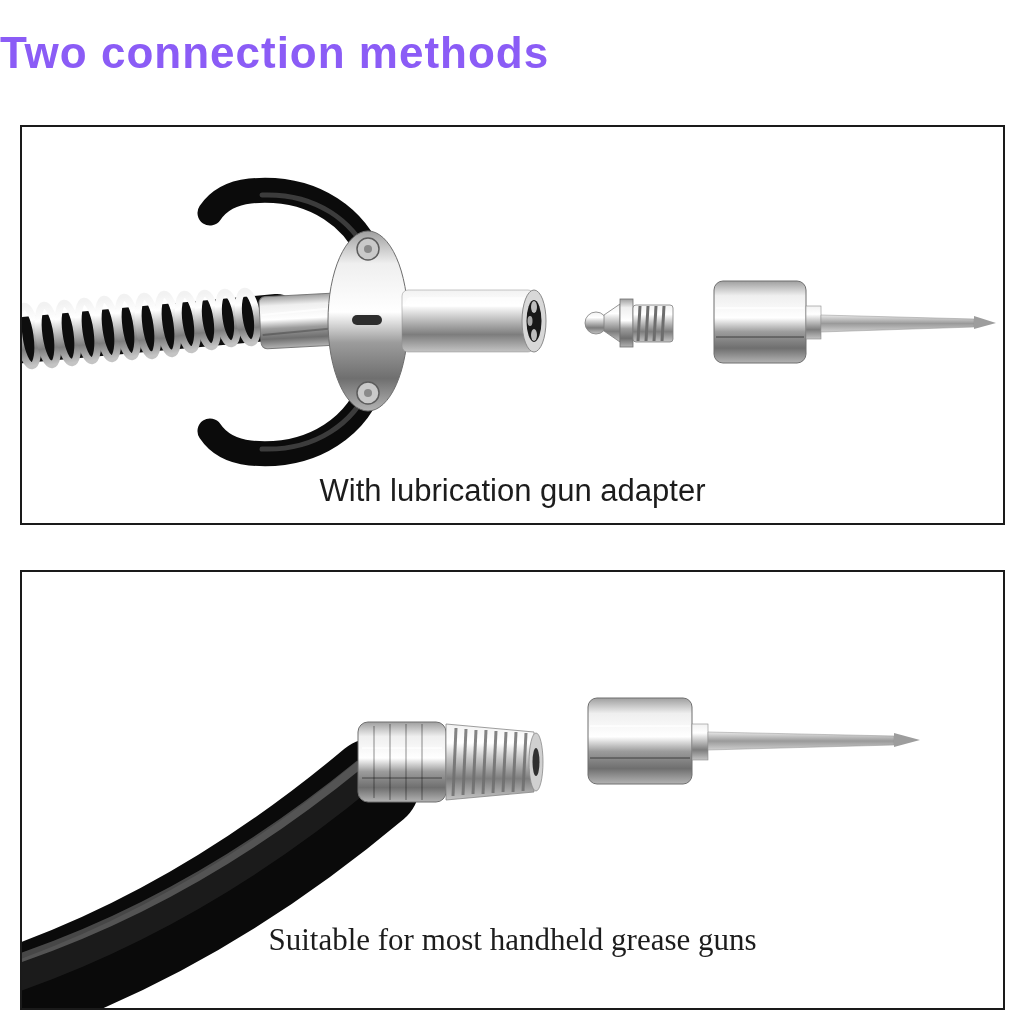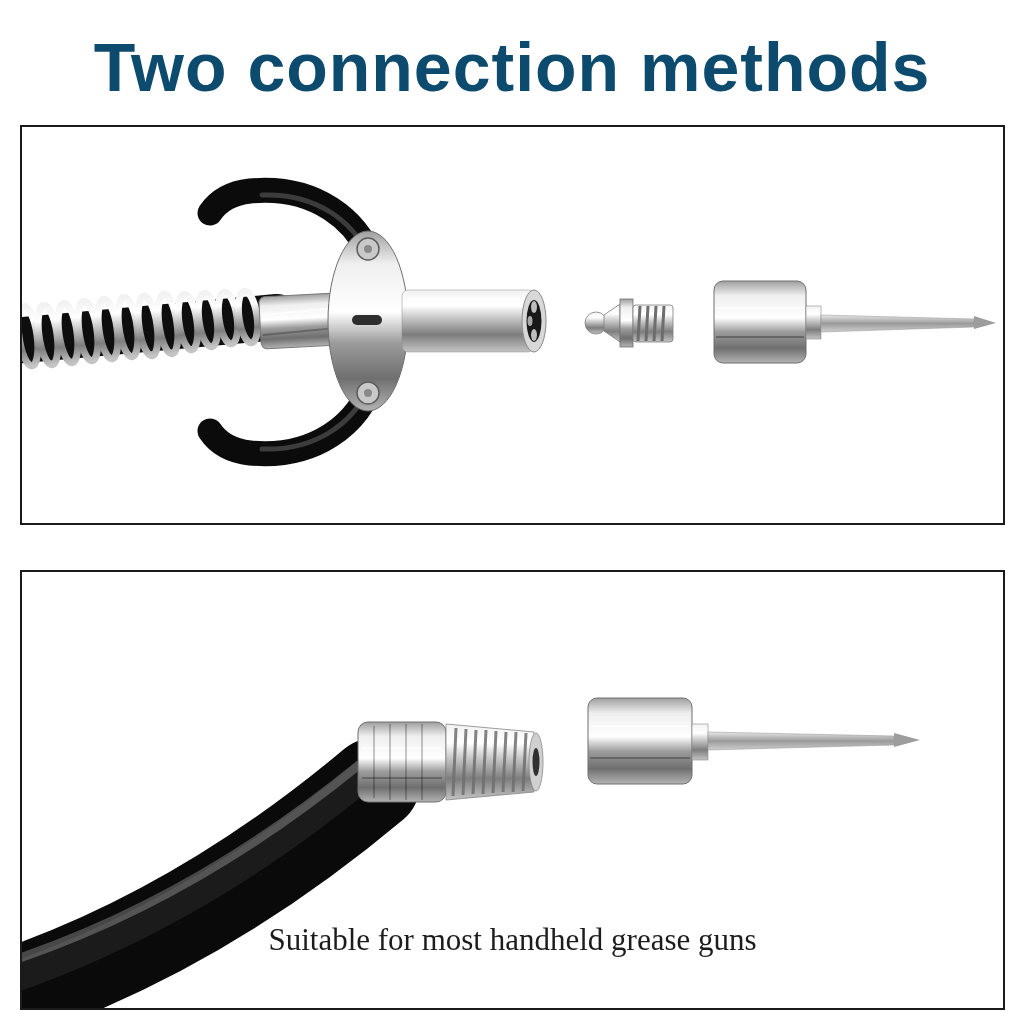--- a/index.html
+++ b/index.html
@@ -6,24 +6,24 @@
   body{
     width:1024px;height:1024px;
     background:#ffffff;
     font-family:"Liberation Sans", sans-serif;
     position:relative;
     overflow:hidden;
   }
   .page-title{
     position:absolute;
     top:28px;left:0;width:1024px;
-    text-align:center;
-    font-size:68px;
+    text-align:left;
+    font-size:44px;
     font-weight:bold;
-    color:#0c4a6e;
+    color:#8b5cf6;
     letter-spacing:1px;
   }
   .panel{
     position:absolute;
     left:20px;
     width:985px;
     border:2px solid #1a1a1a;
     background:#ffffff;
     box-sizing:border-box;
   }
@@ -142,20 +142,21 @@
     <g>
       <rect x="692" y="154" width="92" height="82" rx="9" fill="url(#gradHex)" stroke="#6f6f6f" stroke-width="1"></rect>
       <line x1="694" y1="181" x2="782" y2="181" stroke="rgba(255,255,255,0.65)" stroke-width="2"></line>
       <line x1="694" y1="210" x2="782" y2="210" stroke="rgba(0,0,0,0.28)" stroke-width="2"></line>
       <rect x="784" y="179" width="15" height="33" fill="url(#gradMetal)" stroke="#8a8a8a" stroke-width="0.6"></rect>
       <polygon points="799,188 952,192 952,200 799,205" fill="url(#gradNeedle)" stroke="#909090" stroke-width="0.5"></polygon>
       <polygon points="952,189 974,196 952,202" fill="#9d9d9d"></polygon>
     </g>
   </svg>
 
+  <div class="caption caption-top">With lubrication gun adapter</div>
 </div>
 
 <div class="panel panel-bottom">
   <svg class="illustration" viewBox="0 0 981 436">
 
     <g>
       <path d="M -40 432 C 110 386 240 306 352 212" stroke="#0a0a0a" stroke-width="92" fill="none" stroke-linecap="round"></path>
       <path d="M -40 416 C 112 368 238 290 346 200" stroke="rgba(255,255,255,0.07)" stroke-width="30" fill="none"></path>
       <path d="M -40 398 C 115 352 240 272 338 192" stroke="rgba(255,255,255,0.25)" stroke-width="9" fill="none"></path>
     </g>

